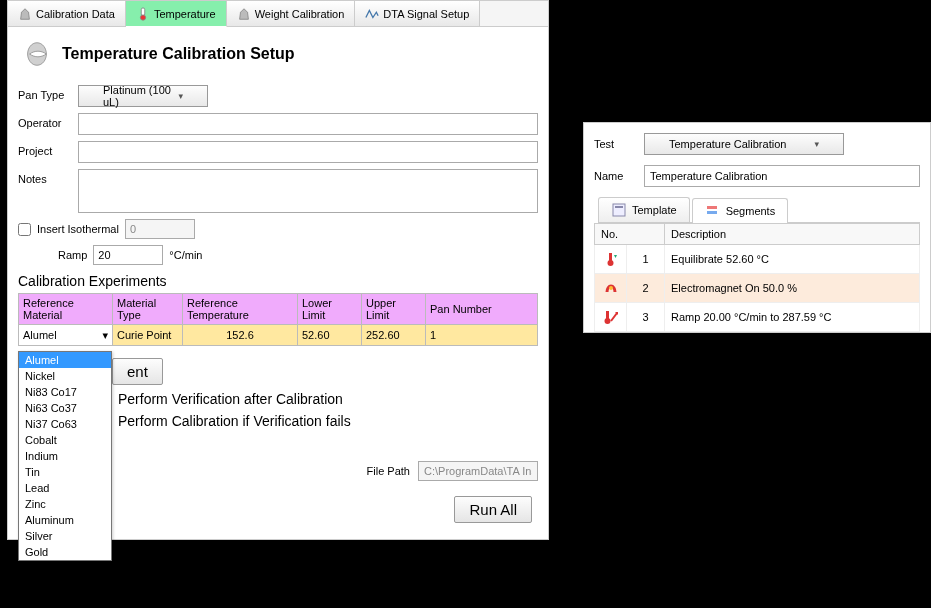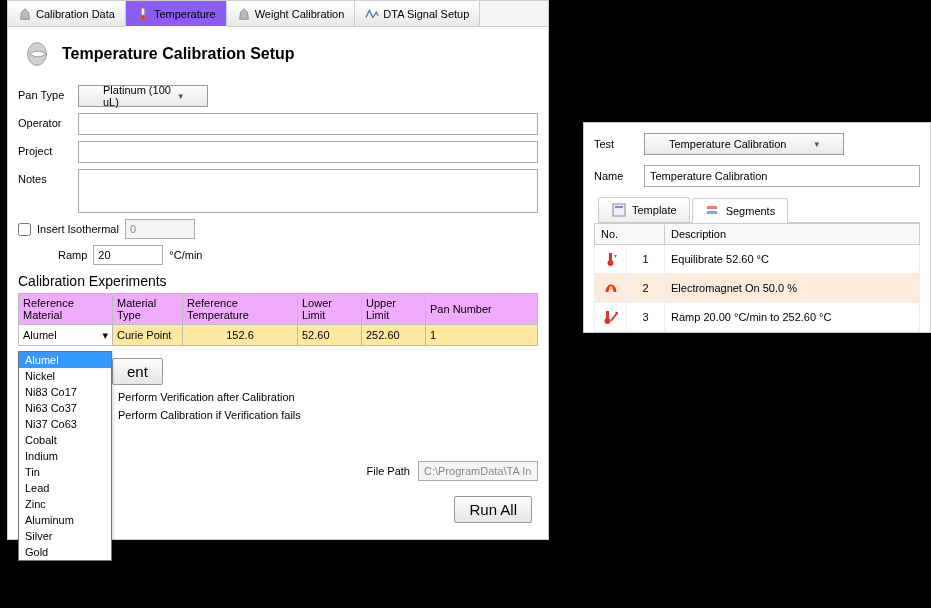--- a/index.html
+++ b/index.html
@@ -4,21 +4,21 @@
 <style>
   * { box-sizing: border-box; margin: 0; padding: 0; font-family: Arial, sans-serif; }
   body { background: #000; width: 931px; height: 608px; position: relative; overflow: hidden; }
   
   
   .left-panel { position: absolute; left: 7px; top: 0; width: 542px; height: 540px; background: #fff; border: 1px solid #ccc; }
   
   
   .tabs { display: flex; height: 26px; background: #f5f5f5; border-bottom: 1px solid #ccc; }
   .tab { display: flex; align-items: center; padding: 0 10px; font-size: 11px; border-right: 1px solid #ccc; background: linear-gradient(#fff, #e8e8e8); cursor: pointer; gap: 4px; }
-  .tab.active { background: #8b5cf6; border-bottom: 1px solid #fff; margin-bottom: -1px; }
+  .tab.active { background: #86efac; border-bottom: 1px solid #fff; margin-bottom: -1px; }
   .tab-icon { width: 14px; height: 14px; display: inline-block; }
   
   
   .page-header { display: flex; align-items: center; padding: 12px 14px; gap: 10px; }
   .page-header h1 { font-size: 16px; font-weight: bold; }
   .logo { width: 30px; height: 30px; }
   
   
   .form-area { padding: 4px 10px 6px 10px; }
   .form-row { display: flex; align-items: flex-start; margin-bottom: 6px; font-size: 11px; }
@@ -47,21 +47,21 @@
   .inline-select { display:flex; justify-content:space-between; align-items:center; padding:2px 4px; background:#fff; border:none; height:20px; }
   
   
   .dropdown-list { position:absolute; left:10px; top:350px; width:94px; background:#fff; border:1px solid #777; font-size:11px; z-index:10; box-shadow:1px 1px 3px rgba(0,0,0,0.2); }
   .dropdown-list .dd-item { padding:2px 6px; cursor:pointer; }
   .dropdown-list .dd-item.highlight { background:#3399ff; color:#fff; }
   
   
   .post-table { margin-left:0; }
   .btn { display:inline-block; border:1px solid #999; background:linear-gradient(#fdfdfd,#e5e5e5); padding:4px 14px; font-size:15px; cursor:pointer; border-radius:2px; }
-  .sub-opts { margin-top:6px; margin-left:100px; font-size:11px; }
+  .sub-opts { margin-top:6px; margin-left:100px; font-size:14px; }
   .sub-opts div { margin-bottom:6px; }
   
   .filepath-row { position:absolute; bottom:58px; right:10px; display:flex; align-items:center; gap:8px; font-size:11px; }
   .filepath-row .fp-input { width:120px; border:1px solid #aaa; padding:3px 5px; font-size:11px; background:#f5f5f5; color:#888; }
   
   .runall { position:absolute; bottom:16px; right:16px; }
   
   
   .right-panel { position:absolute; left:583px; top:122px; width:348px; background:#fff; border:1px solid #ccc; padding:10px 10px 0 10px; }
   .rp-row { display:flex; align-items:center; gap:10px; margin-bottom:10px; font-size:11px; }
@@ -281,17 +281,17 @@
         <td>Electromagnet On 50.0 %</td>
       </tr>
       <tr>
         <td style="width:26px; text-align:center;"><svg class="seg-icon" viewBox="0 0 16 16">
               <rect x="3" y="2" width="3" height="8" fill="#d33"></rect>
               <circle cx="4.5" cy="12" r="3" fill="#d33"></circle>
               <path d="M8 12 L14 4" stroke="#d33" stroke-width="2"></path>
               <path d="M12 3 L15 3 L15 6 Z" fill="#d33"></path>
             </svg></td>
         <td class="num-cell">3</td>
-        <td>Ramp 20.00 °C/min to 252.60 °C</td>
+        <td>Ramp 20.00 °C/min to 287.59 °C</td>
       </tr>
     </tbody>
   </table>
 </div>
 
 </body></html>

